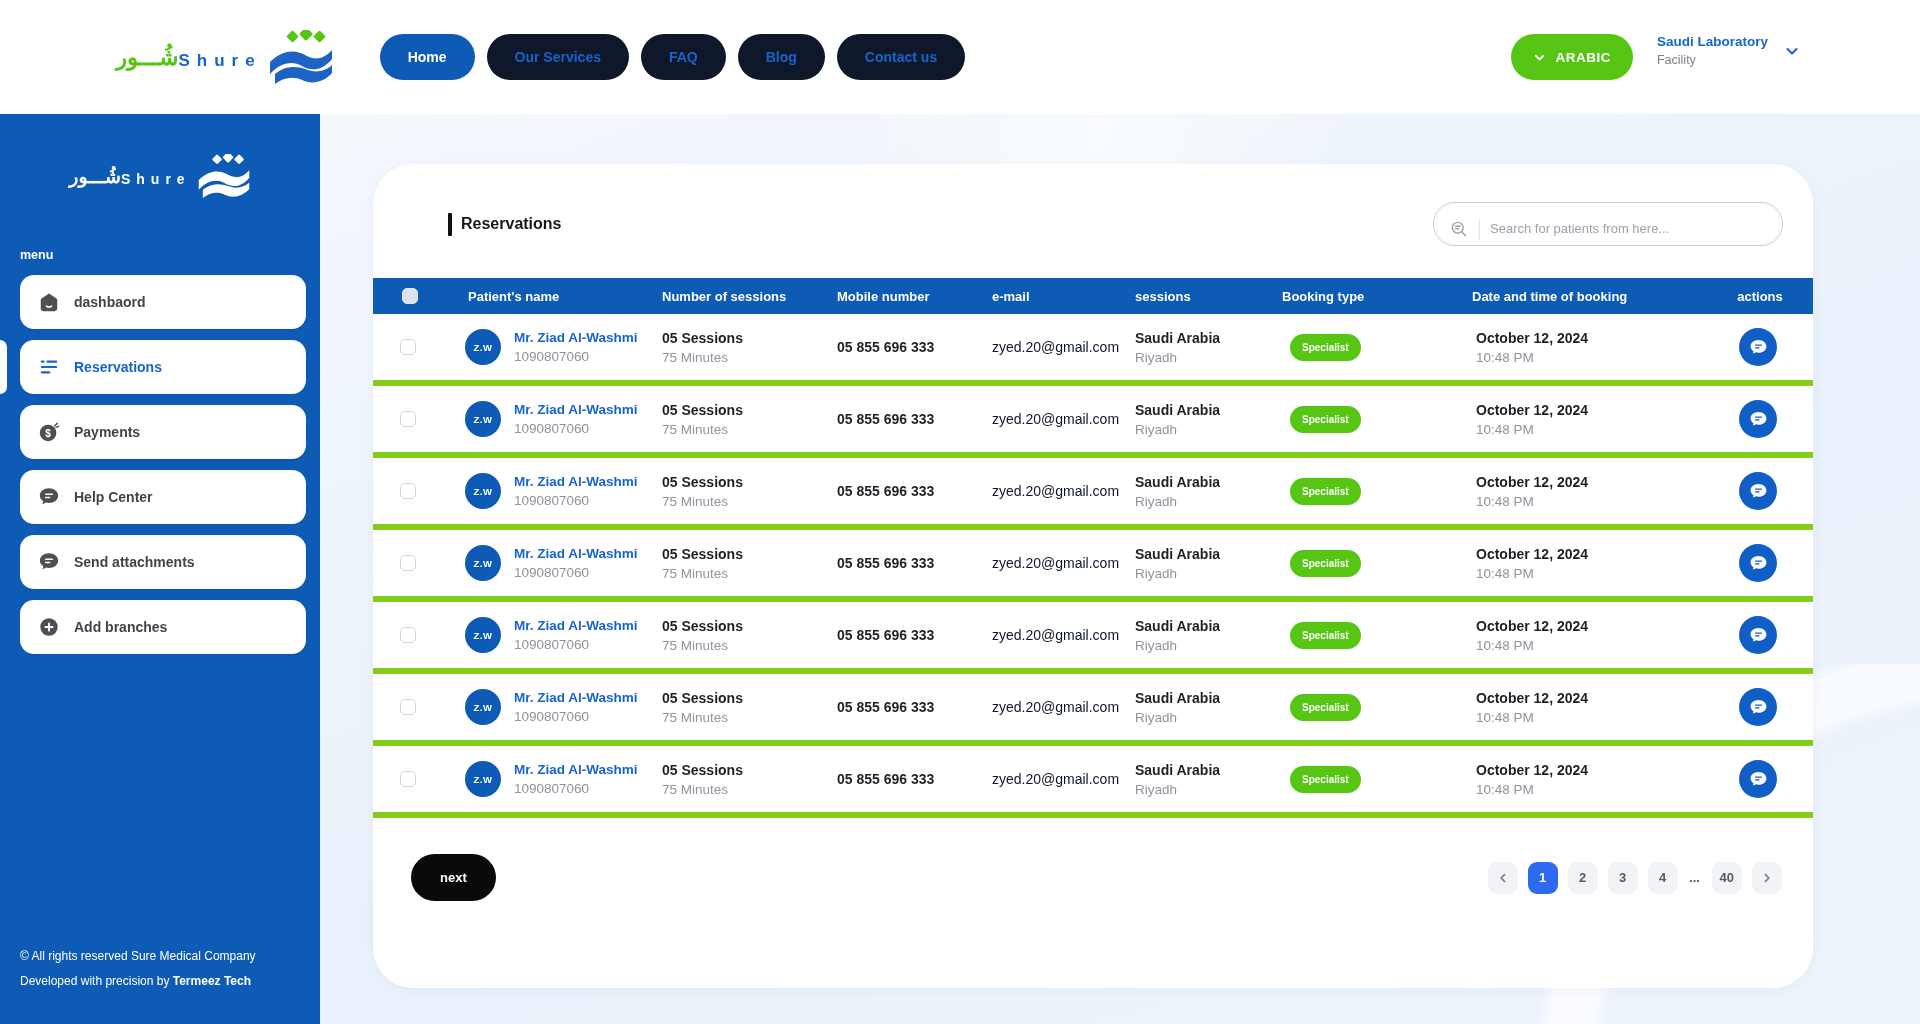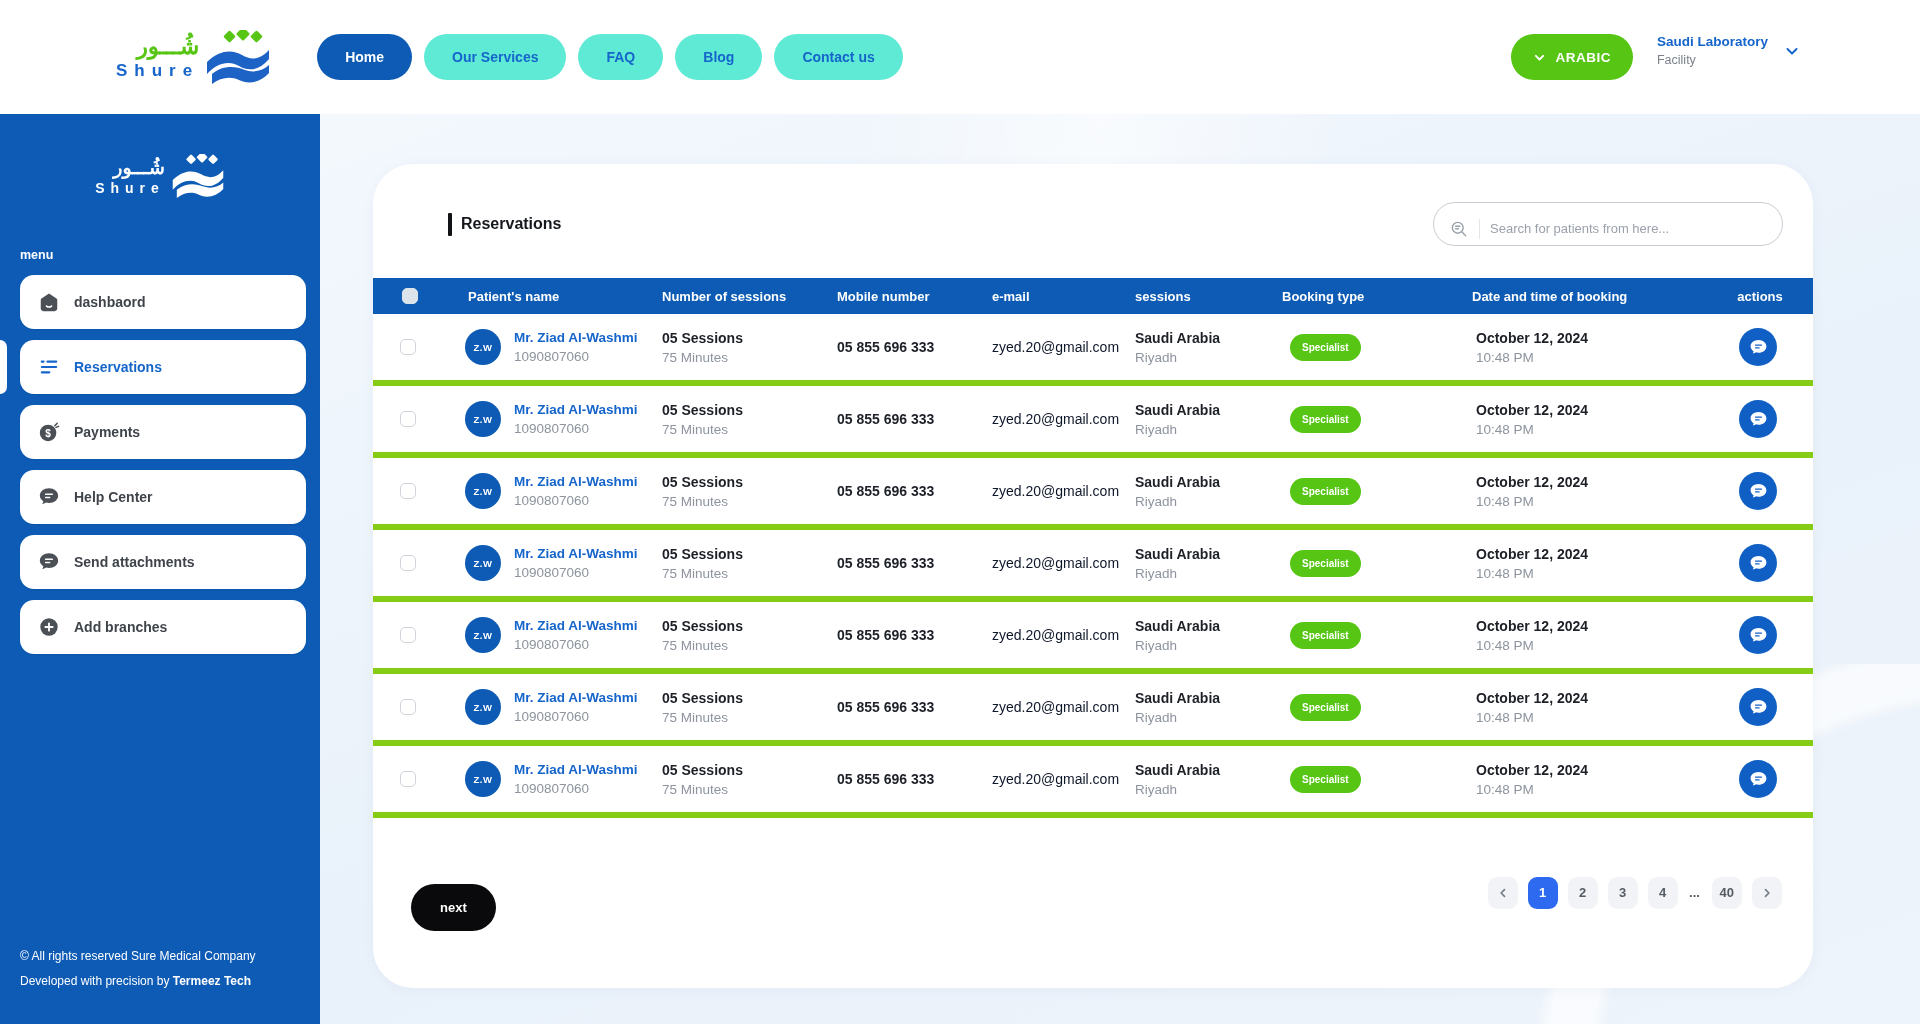--- a/index.html
+++ b/index.html
@@ -2,34 +2,34 @@
 <html><head>
 <meta charset="utf-8">
 <style>
   * { margin:0; padding:0; box-sizing:border-box; }
   html,body { width:1920px; height:1024px; overflow:hidden; font-family:"Liberation Sans", sans-serif; }
   body { background:#edf3fa; }
 
   
   .topbar { position:fixed; top:0; left:0; width:1920px; height:114px; background:#ffffff; display:flex; align-items:center; padding:0 120px 0 116px; z-index:30; }
   .brand { display:flex; align-items:center; gap:6px; cursor:pointer; }
-  .brand-text { display:flex; flex-direction:column; align-items:flex-end; }
+  .brand-text { display:flex; flex-direction:row; align-items:flex-end; }
   .brand-ar { color:#56c513; font-size:23px; font-weight:bold; line-height:1; letter-spacing:1px; }
   .brand-en { color:#1565cb; font-size:17px; font-weight:bold; letter-spacing:7px; margin-top:4px; line-height:1; }
   .brand-icon { width:66px; height:54px; }
   .brand-icon .ribbon { fill:#1d63c6; }
   .brand-icon .gem { fill:#56c513; }
   .brand.white .brand-ar, .brand.white .brand-en { color:#ffffff; }
   .brand.white .ribbon, .brand.white .gem { fill:#ffffff; }
   .brand.white .brand-ar { font-size:19px; }
   .brand.white .brand-en { font-size:14px; letter-spacing:6px; }
   .brand.white .brand-icon { width:54px; height:44px; }
 
   .main-nav { display:flex; gap:12px; margin-left:46px; }
-  .nav-pill { height:46px; padding:0 28px; border:none; border-radius:23px; background:#5eead4; color:#1565cb; font-family:inherit; font-size:14px; font-weight:700; cursor:pointer; }
+  .nav-pill { height:46px; padding:0 28px; border:none; border-radius:23px; background:#0f172a; color:#1565cb; font-family:inherit; font-size:14px; font-weight:700; cursor:pointer; }
   .nav-pill.active { background:#0d5bb4; color:#fff; }
 
   .top-right { margin-left:auto; display:flex; align-items:flex-start; gap:24px; }
   .lang-btn { height:46px; padding:0 22px; border:none; border-radius:23px; background:#56c513; color:#fff; font-family:inherit; font-size:13.5px; font-weight:800; letter-spacing:.5px; display:flex; align-items:center; gap:9px; cursor:pointer; }
   .lang-btn svg { width:13px; height:13px; }
   .account { display:flex; align-items:center; gap:16px; cursor:pointer; }
   .account-name { color:#1565cb; font-size:13.5px; font-weight:700; }
   .account-type { color:#7b828c; font-size:12.5px; margin-top:4px; }
   .account svg { width:16px; height:16px; color:#1565cb; }
 
@@ -84,21 +84,21 @@
   .sub { color:#8d949e; font-size:13.5px; font-weight:400; margin-top:4px; }
   .email { color:#0f172a; font-size:14px; font-weight:500; }
 
   .badge { display:inline-block; background:#56c513; color:#fff; font-size:10px; font-weight:700; padding:8px 12px; border-radius:16px; }
 
   .action-btn { width:38px; height:38px; border:none; border-radius:50%; background:#0f5fc4; display:flex; align-items:center; justify-content:center; cursor:pointer; }
   .action-btn svg { width:19px; height:19px; }
 
   
   .card-foot { display:flex; align-items:center; justify-content:space-between; padding:36px 31px 0 38px; }
-  .next-btn { background:#0a0a0c; color:#fff; border:none; border-radius:24px; padding:16px 29px; font-family:inherit; font-size:13px; font-weight:700; cursor:pointer;margin-top:30px; }
+  .next-btn { background:#0a0a0c; color:#fff; border:none; border-radius:24px; padding:16px 29px; font-family:inherit; font-size:13px; font-weight:700; cursor:pointer; }
   .pagination { display:flex; align-items:center; gap:10px; }
   .pg { min-width:30px; height:32px; padding:0 8px; border:none; border-radius:9px; background:#f1f3f6; color:#555b63; font-family:inherit; font-size:13px; font-weight:600; display:flex; align-items:center; justify-content:center; cursor:pointer; }
   .pg.active { background:#2e6af0; color:#ffffff; }
   .pg.ellipsis { background:transparent; min-width:14px; padding:0; cursor:default; }
   .pg svg { width:12px; height:12px; color:#767c84; }
 </style>
 </head>
 <body>
 
 <header class="topbar">

